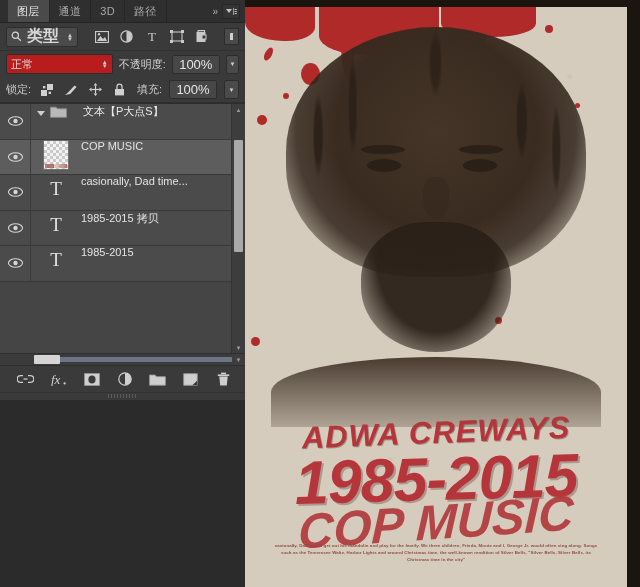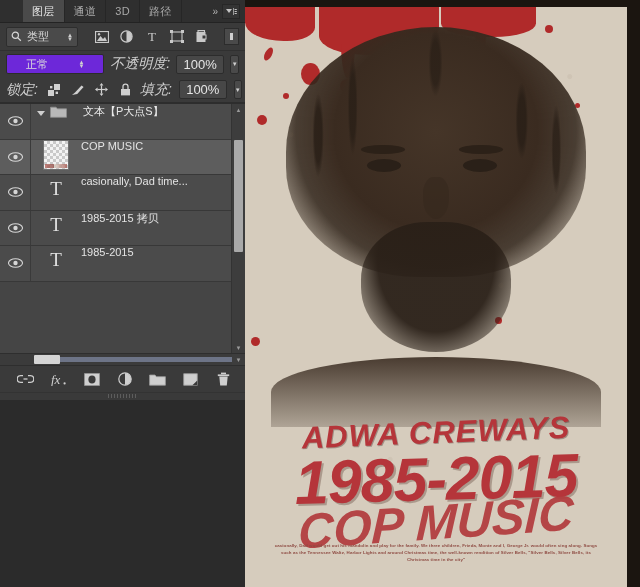--- a/index.html
+++ b/index.html
@@ -25,62 +25,62 @@
     border-bottom:1px solid #232323;
     display:flex;align-items:stretch;
     padding-left:8px;
   }
   .tab{
     display:flex;align-items:center;justify-content:center;
     padding:0 9px;font-size:11px;color:#a8a8a8;
     background:#2f2f2f;border-right:1px solid #262626;
     letter-spacing:.3px;white-space:nowrap;
   }
-  .tab.active{background:#4a4a4a;color:#e8e8e8;margin-left:15px;}
+  .tab.active{background:#4a4a4a;color:#e8e8e8;}
   .tabbar-right{
     margin-left:auto;display:flex;align-items:center;gap:5px;padding-right:5px;
   }
   .chev2{color:#b4b4b4;font-size:10px;letter-spacing:-1px;}
   .menu-btn{
     width:16px;height:13px;background:#343434;border:1px solid #272727;
     display:flex;align-items:center;justify-content:center;
     color:#bdbdbd;font-size:7px;line-height:1;
   }
 
   
   .filterrow{
     height:27px;display:flex;align-items:center;padding:0 6px;
     background:#3a3a3a;border-bottom:1px solid #303030;gap:6px;
   }
   .kind-select{
     display:flex;align-items:center;gap:5px;
     background:#4a4a4a;border:1px solid #2d2d2d;border-radius:2px;
     height:18px;padding:0 4px;min-width:62px;
   }
-  .kind-select .lbl{font-size:11px;color:#d8d8d8;}
+  .kind-select .lbl{font-size:16px;color:#d8d8d8;font-weight:bold;}
   .spin{display:flex;flex-direction:column;line-height:4px;color:#cfcfcf;font-size:6px;margin-left:auto;}
   .ficons{display:flex;align-items:center;gap:10px;margin-left:10px;}
   .ficon{width:15px;height:15px;display:flex;align-items:center;justify-content:center;color:#c9c9c9;}
   .ficon svg{display:block;}
   .powerbtn{
     margin-left:auto;width:13px;height:15px;background:#4a4a4a;border:1px solid #2c2c2c;
     display:flex;align-items:center;justify-content:center;
   }
   .powerbtn .dot{width:3px;height:7px;background:#cfcfcf;}
 
   
   .bmrow{
     height:26px;display:flex;align-items:center;padding:0 6px;gap:6px;background:#3a3a3a;
   }
   .blend-select{
-    width:112px;height:18px;background:#6d28d9;border:1px solid #2c2c2c;border-radius:2px;
-    display:flex;align-items:center;padding:0 19px;
+    width:112px;height:18px;background:#b91c1c;border:1px solid #2c2c2c;border-radius:2px;
+    display:flex;align-items:center;padding:0 4px;
   }
   .blend-select .lbl{font-size:11px;color:#ddd;}
-  .field-label{font-size:14px;color:#cfcfcf;white-space:nowrap;font-style:italic;}
+  .field-label{font-size:11px;color:#cfcfcf;white-space:nowrap;}
   .numfield{
     height:17px;background:#474747;border:1px solid #2c2c2c;border-radius:2px;
     display:flex;align-items:center;justify-content:center;
     font-size:13px;color:#e4e4e4;min-width:38px;padding:0 4px;
   }
   .tinyarrow{
     width:13px;height:17px;background:#4a4a4a;border:1px solid #2c2c2c;border-radius:2px;
     display:flex;align-items:center;justify-content:center;color:#cfcfcf;font-size:6px;
   }
 

